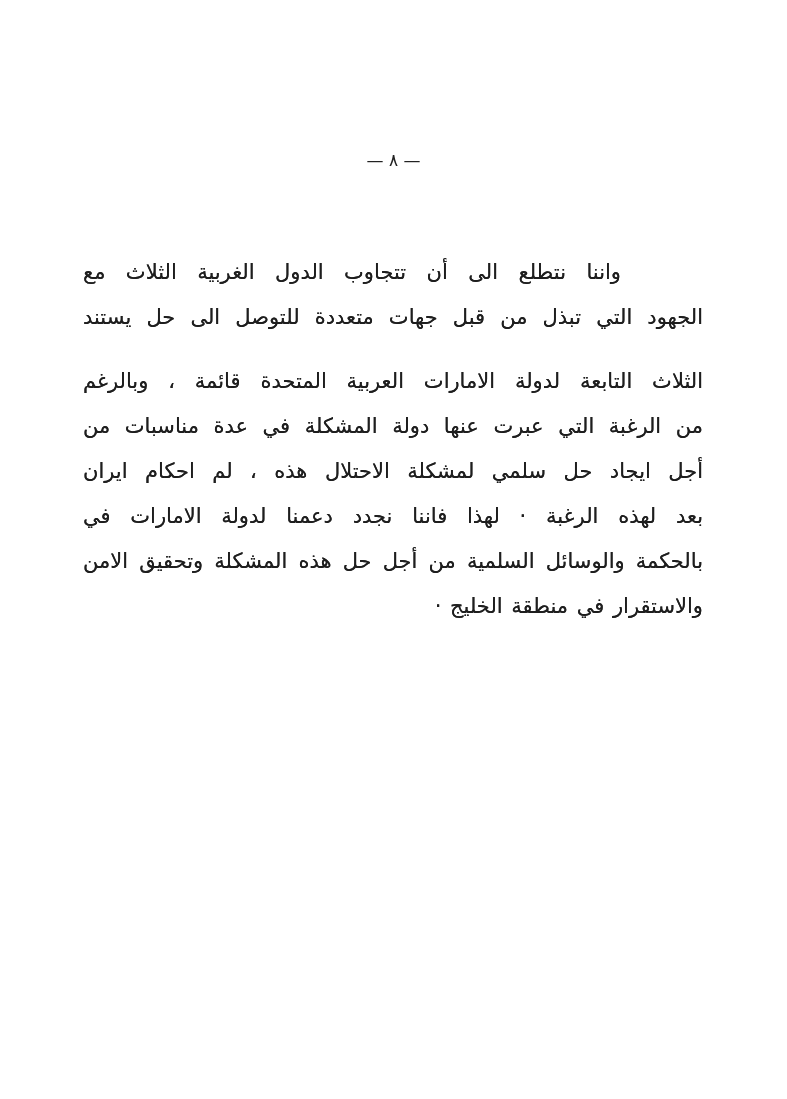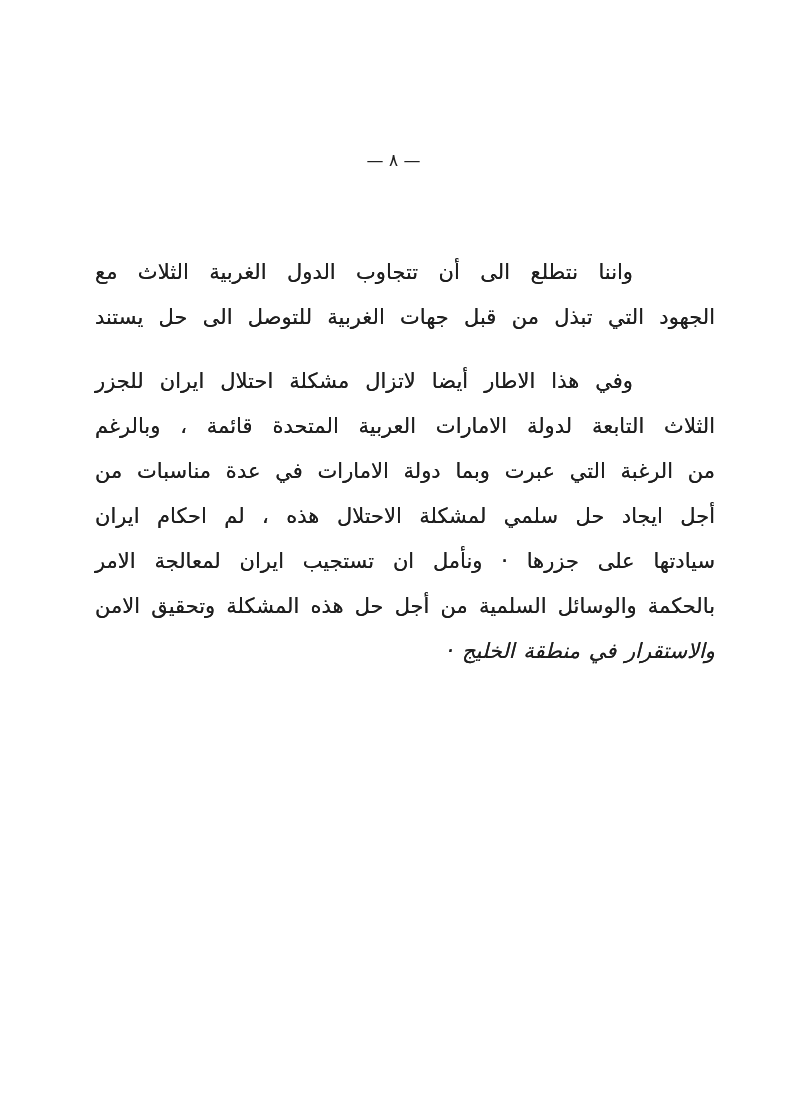--- a/index.html
+++ b/index.html
@@ -23,58 +23,56 @@
     left: 0;
     right: 0;
     text-align: center;
     font-size: 17px;
     letter-spacing: 3px;
     color: #222;
   }
   .textblock {
     position: absolute;
     top: 250px;
-    right: 72px;
+    right: 84px;
     width: 620px;
   }
   .para { margin: 0; padding: 0; }
   .para + .para { margin-top: 19px; }
   .line {
     font-size: 21px;
     line-height: 45px;
     text-align: justify;
     text-align-last: justify;
     word-spacing: 2px;
     text-shadow: 0 0 0.4px #3a3a3a;
   }
   .line.indent {
     padding-right: 82px;
   }
   .line.last {
     text-align-last: right;
-    font-style: italic;
   }
 </style>
 </head>
 <body>
 
 <div class="page">
   <div class="pagenum">— ٨ —</div>
 
   <div class="textblock">
 
     <div class="para">
       <div class="line indent">واننا نتطلع الى أن تتجاوب الدول الغربية الثلاث مع</div>
-      <div class="line">الجهود التي تبذل من قبل جهات الغربية للتوصل الى حل يستند</div>
+      <div class="line">الجهود التي تبذل من قبل جهات متعددة للتوصل الى حل يستند</div>
     </div>
 
     <div class="para">
-      <div class="line indent">وفي هذا الاطار أيضا لاتزال مشكلة احتلال ايران للجزر</div>
       <div class="line">الثلاث التابعة لدولة الامارات العربية المتحدة قائمة ، وبالرغم</div>
-      <div class="line">من الرغبة التي عبرت وبما دولة الامارات في عدة مناسبات من</div>
+      <div class="line">من الرغبة التي عبرت عنها دولة المشكلة في عدة مناسبات من</div>
       <div class="line">أجل ايجاد حل سلمي لمشكلة الاحتلال هذه ، لم احكام ايران</div>
-      <div class="line">سيادتها على جزرها · ونأمل ان تستجيب ايران لمعالجة الامر</div>
+      <div class="line">بعد لهذه الرغبة · لهذا فاننا نجدد دعمنا لدولة الامارات في</div>
       <div class="line">بالحكمة والوسائل السلمية من أجل حل هذه المشكلة وتحقيق الامن</div>
       <div class="line last">والاستقرار في منطقة الخليج ·</div>
     </div>
 
   </div>
 </div>
 
 </body></html>

